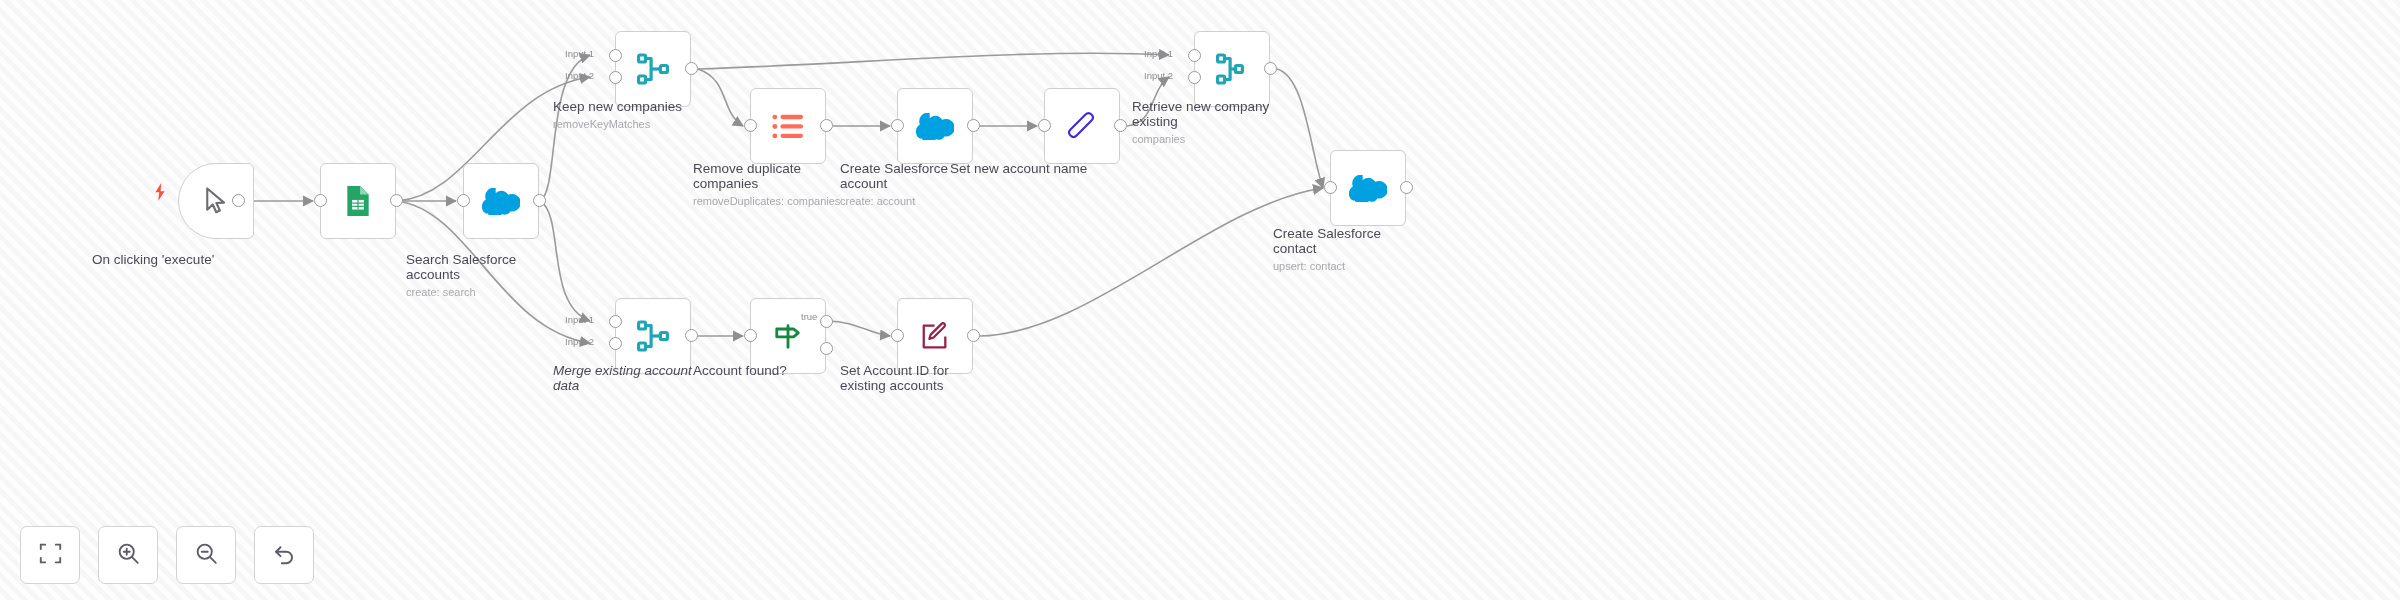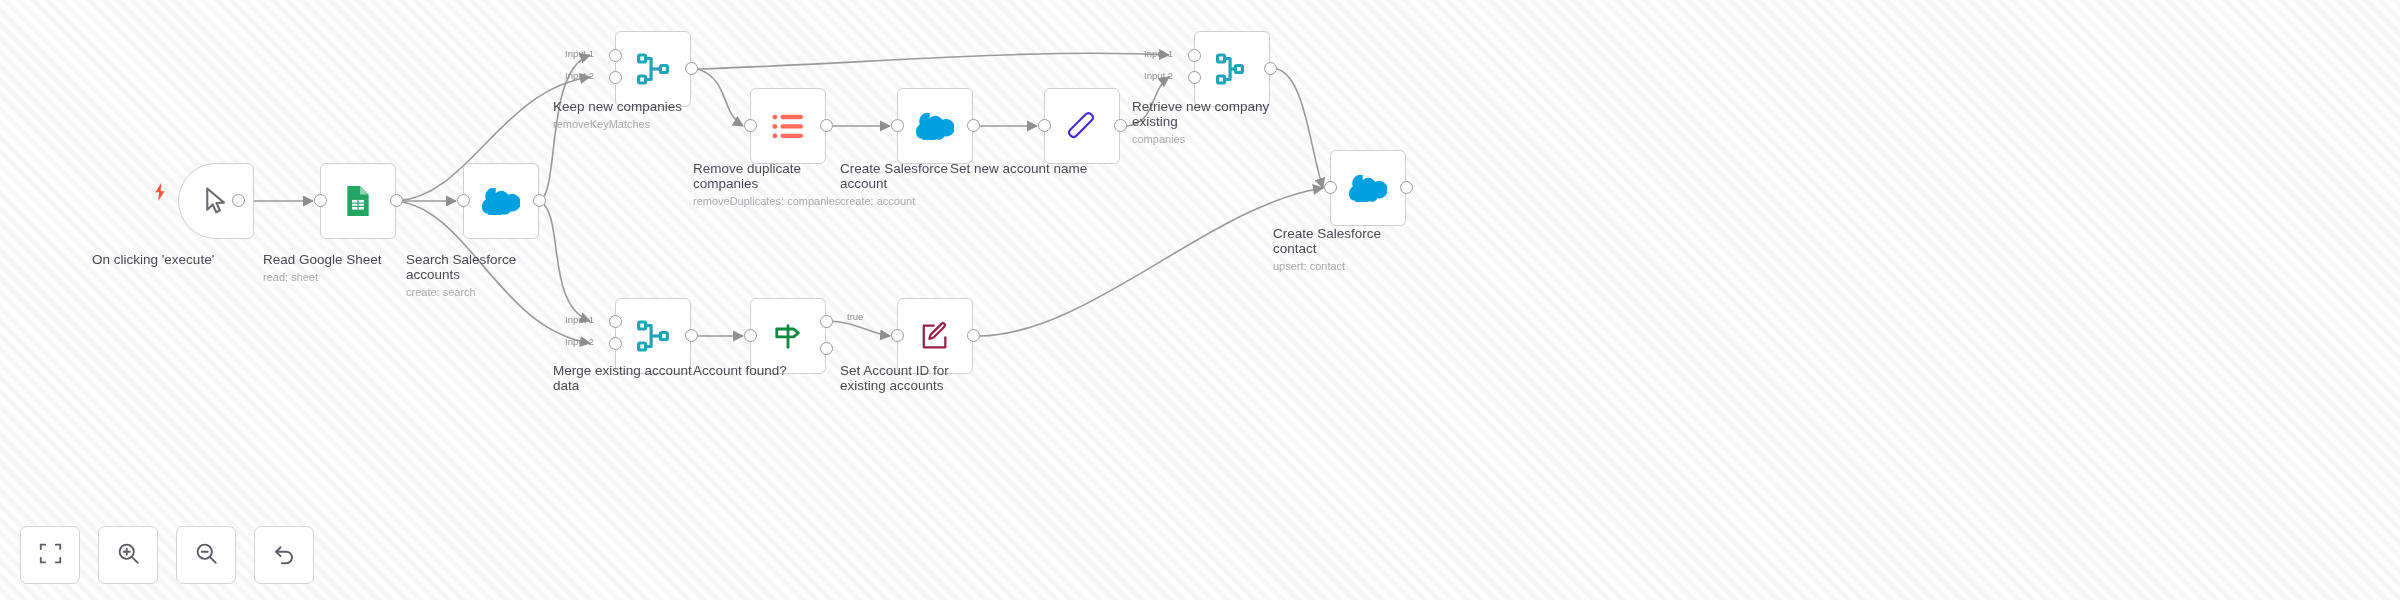--- a/index.html
+++ b/index.html
@@ -176,24 +176,20 @@
         <g stroke="#23a566" stroke-width="1.1">
           <line x1="6.5" y1="17" x2="17.5" y2="17"></line>
           <line x1="6.5" y1="20" x2="17.5" y2="20"></line>
           <line x1="12" y1="14" x2="12" y2="23"></line>
         </g>
       </svg>
     </span>
   </div>
   <div class="port" style="left:314px;top:194px;"></div>
   <div class="port" style="left:390px;top:194px;"></div>
-  <div class="caption" style="left:263px;top:252px;">
-    <div class="title">Read Google Sheet</div>
-    <div class="subtitle">read: sheet</div>
-  </div>
 
   <div class="node" style="left:463px;top:163px;">
     <span class="glyph">
       <svg viewBox="0 0 40 28" width="38" height="27">
         <path d="M15.5 4.5c1.6-1.7 3.9-2.8 6.4-2.8 3.3 0 6.2 1.9 7.8 4.6 1.3-.6 2.8-.9 4.3-.9 5.5 0 10 4.5 10 10s-4.5 10-10 10c-.7 0-1.3-.1-2-.2a7.3 7.3 0 0 1-6.4 3.8c-1.1 0-2.2-.3-3.2-.8a8.3 8.3 0 0 1-7.7 5.2 8.3 8.3 0 0 1-7.9-5.7c-.5.1-1.1.2-1.7.2A8.6 8.6 0 0 1 0 19.2c0-3.2 1.7-6 4.3-7.5A9.6 9.6 0 0 1 3.6 8 9.6 9.6 0 0 1 13.2 -1.6c.8 0 1.6.1 2.3.3z" fill="#00a1e0" transform="translate(0,1) scale(0.93)"></path>
       </svg>
     </span>
   </div>
   <div class="port" style="left:457px;top:194px;"></div>
   <div class="port" style="left:533px;top:194px;"></div>
@@ -327,40 +323,40 @@
           <path d="M15.1 17 h9.3"></path>
         </g>
       </svg>
     </span>
   </div>
   <div class="port" style="left:609px;top:315px;"></div>
   <div class="port" style="left:609px;top:337px;"></div>
   <div class="port" style="left:685px;top:329px;"></div>
   <div class="inlabel" style="left:565px;top:314px;">Input 1</div>
   <div class="inlabel" style="left:565px;top:336px;">Input 2</div>
-  <div class="caption" style="left:553px;top:363px;">
+  <div class="caption" style="left:553px;top:363px;font-style:italic;">
     <div class="title">Merge existing account
 data</div>
     <div class="subtitle"></div>
   </div>
 
   <div class="node" style="left:750px;top:298px;">
     <span class="glyph">
       <svg viewBox="0 0 32 32" width="30" height="30">
         <g fill="none" stroke="#13883f" stroke-width="3" stroke-linejoin="round">
           <path d="M4 8.5 h18 l5 4.2 -5 4.2 H4 Z"></path>
           <line x1="16" y1="5" x2="16" y2="28" stroke-linecap="round"></line>
         </g>
       </svg>
     </span>
   </div>
   <div class="port" style="left:744px;top:329px;"></div>
   <div class="port" style="left:820px;top:315px;"></div>
   <div class="port" style="left:820px;top:342px;"></div>
-  <div class="edgelabel" style="left:847px;top:311px;text-align:right;">true</div>
+  <div class="edgelabel" style="left:801px;top:311px;text-align:right;">true</div>
   <div class="caption" style="left:693px;top:363px;">
     <div class="title">Account found?</div>
     <div class="subtitle"></div>
   </div>
 
   <div class="node" style="left:897px;top:298px;">
     <span class="glyph">
       <svg viewBox="0 0 32 32" width="30" height="30">
         <g fill="none" stroke="#97214a" stroke-width="2.4" stroke-linejoin="round">
           <path d="M27 16.5 V28 H4 V5 h11.5"></path>

